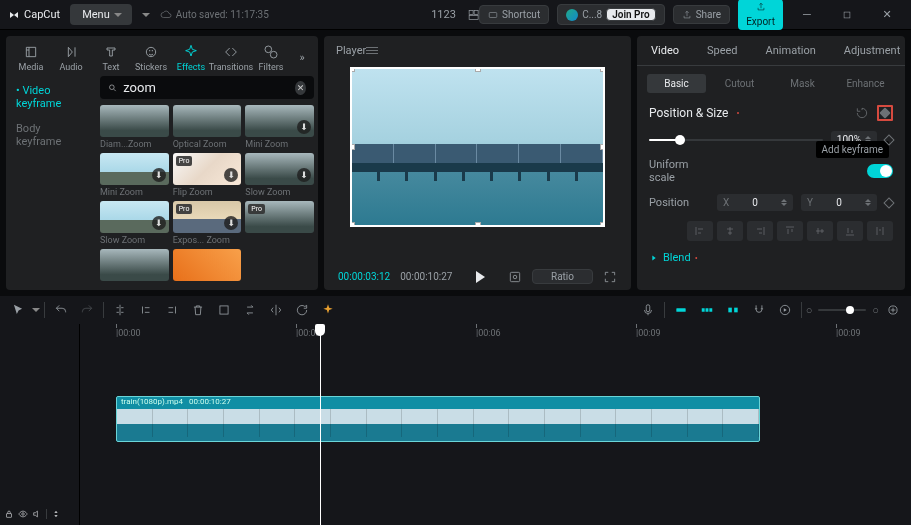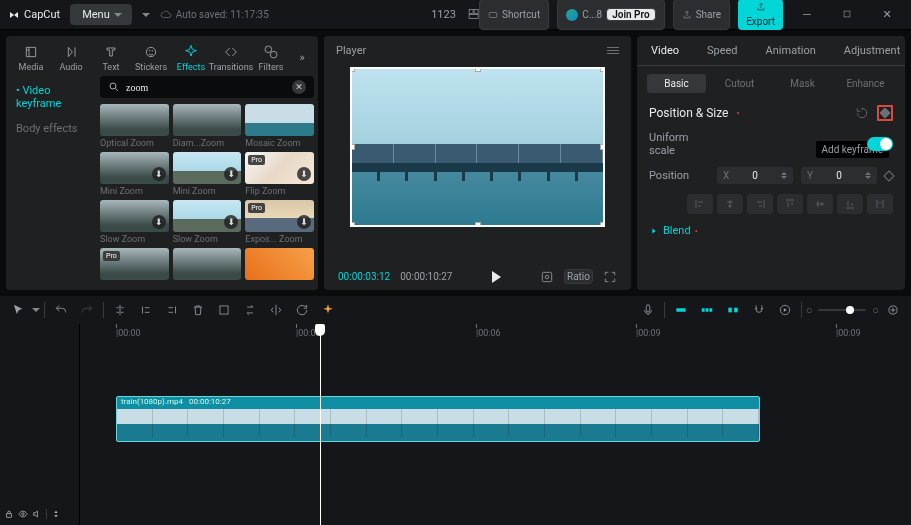--- a/index.html
+++ b/index.html
@@ -5,22 +5,22 @@
 :root { --bg:#0a0b0d; --bg1:#1f2022; --bg2:#2b2d30; --bg3:#35383b; --txt:#e8eaed; --txt2:#9aa0a6; --txt3:#6d7175; --cyan:#00d5d8; --border:#383b3e; --sky:#8fc8e6; --water:#1a7a91; --dark:#15161a; }
 * { box-sizing:border-box; margin:0; padding:0; font-family:-apple-system,Segoe UI,Roboto,Arial,sans-serif; user-select:none; }
 body { background:var(--bg); color:var(--txt); font-size:11px; width:911px; height:525px; overflow:hidden; display:flex; flex-direction:column; }
 
 .title-bar { height:30px; background:var(--dark); display:flex; align-items:center; padding:0 8px; gap:10px; border-bottom:1px solid #000; }
 .logo { display:flex; align-items:center; gap:4px; color:var(--txt); font-size:11px; }
 .logo svg { width:12px; height:12px; }
 .menu-btn { background:var(--bg3); padding:4px 10px 4px 12px; border-radius:4px; display:flex; align-items:center; gap:4px; color:var(--txt); font-size:11px; }
 .chev { width:0; height:0; border-left:4px solid transparent; border-right:4px solid transparent; border-top:4px solid #888; }
 .cloud { color:#6d7175; display:flex; align-items:center; gap:4px; font-size:10px; }
-.tcenter { position:absolute; left:50%; transform:translateX(-50%); color:var(--txt2); font-size:11px; display:flex; gap:12px; }
-.tright { margin-left:auto; display:flex; gap:8px; }
+.tcenter { position:absolute; left:50%; transform:translateX(-50%); color:var(--txt2); font-size:11px; display:flex; align-items:center; gap:12px; }
+.tright { margin-left:auto; display:flex; align-items:center; gap:8px; }
 .pill { background:var(--bg2); border:1px solid var(--border); border-radius:4px; padding:3px 8px; display:flex; align-items:center; gap:4px; font-size:10px; color:var(--txt2); }
 .join-pro { background:#e8eaed; color:#111; font-weight:600; }
 .export { background:var(--cyan); color:#022; font-weight:400; border:none;flex-direction:column; }
 .win-btn { width:32px; height:30px; display:flex; align-items:center; justify-content:center; color:var(--txt2); }
 
 .main { flex:0 0 260px; display:flex; gap:6px; padding:6px 6px 0; }
 .panel { background:var(--bg1); border-radius:4px; display:flex; flex-direction:column; overflow:hidden; }
 .left { width:312px; }
 .player { flex:1; }
 .right { width:268px; }
@@ -29,36 +29,36 @@
 .top-tabs .ttab { width:38px; display:flex; flex-direction:column; align-items:center; gap:2px; font-size:9px; padding:2px 0; cursor:pointer; }
 .top-tabs .ttab.active { color:var(--cyan); }
 .top-tabs .more { width:20px; display:flex; align-items:center; justify-content:center; height:30px; color:var(--txt2); }
 .ttab svg { width:16px; height:16px; }
 .sub-row { display:flex; align-items:flex-start; height:202px; }
 .sub-nav { width:90px; padding:4px 0; }
 .sub-nav div { padding:6px 10px; font-size:11px; color:var(--txt3); cursor:pointer; }
 .sub-nav .active { color:var(--cyan); }
 .gallery { flex:1; padding:2px 4px 6px; overflow:hidden; }
 .search { background:var(--bg); border-radius:4px; display:flex; align-items:center; padding:4px 8px; gap:6px; margin-bottom:6px; }
-.search input { background:transparent; border:none; outline:none; color:var(--txt); flex:1; font-size:10px;font-family:Liberation Serif, serif; }
+.search input { background:transparent; border:none; outline:none; color:var(--txt); flex:1; font-size:13px; }
 .clear-x { width:14px; height:14px; border-radius:50%; background:var(--bg3); display:flex; align-items:center; justify-content:center; font-size:9px; color:#ccc; }
 .grid { display:grid; grid-template-columns:repeat(3,1fr); gap:4px; }
 .thumb { position:relative; }
 .thumb .img { width:100%; height:32px; border-radius:3px; background:linear-gradient(#3a4a52,#1a2a32); position:relative; overflow:hidden; }
 .thumb .img.sky { background:linear-gradient(#c9dde6 60%,#2d7a8a 60%); }
 .thumb .img.forest1 { background:linear-gradient(#a8b8bc 0%,#3a4a48 80%); }
 .thumb .img.forest2 { background:linear-gradient(#c8e8f2,#aad8e8 60%,#5a6a5d 60%); }
 .thumb .img.city { background:linear-gradient(#d8c8a8,#e8d8b8 55%,#5a6a7d 55%); }
 .thumb .img.orange { background:linear-gradient(45deg,#e8701a,#f8a04a); }
 .thumb .img.swirl { background:linear-gradient(135deg,#f8f8f8,#e8d8c8,#f8e8d8); }
 .thumb .tlab { font-size:9px; color:var(--txt3); padding:2px 0 0; white-space:nowrap; overflow:hidden; text-overflow:ellipsis; }
 .dl { position:absolute; right:3px; bottom:3px; width:14px; height:14px; border-radius:50%; background:rgba(30,30,30,.8); display:flex; align-items:center; justify-content:center; color:#ddd; font-size:9px; }
 .pro { position:absolute; left:3px; top:3px; font-size:7px; background:rgba(50,50,50,.9); color:#fff; padding:1px 3px; border-radius:2px; }
 
-.player-head { display:flex; align-items:center; justify-content:space-between; padding:8px 12px; color:var(--txt2); font-size:11px; }
+.player-head { display:flex; align-items:center; padding:8px 12px; color:var(--txt2); font-size:11px; }
 .player-head .menu-lines { display:flex; flex-direction:column; gap:2px; }
 .player-head .menu-lines span { width:12px; height:1px; background:var(--txt3); }
 .video-area { flex:1; display:flex; align-items:flex-start; justify-content:center; padding:2px 26px; }
 .video-frame { width:100%; height:160px; border:2px solid #fff; position:relative; background:linear-gradient(#bfe2ef 0%, #a6d2e0 45%, #93c6d6 55%, #4e8ea2 55%, #2d7a91 100%); overflow:hidden; }
 .train-row { position:absolute; left:0; right:0; top:48%; height:12%; display:flex; }
 .train-car { flex:1; background:#3a5a72; border-right:1px solid #6a8aa2; }
 .bridge { position:absolute; left:0; right:0; top:60%; height:6%; background:#1a3a4a; display:flex; justify-content:space-evenly; }
 .pillar { width:3px; height:200%; background:#1a3a4a; }
 .handle { position:absolute; width:6px; height:6px; background:#fff; border:1px solid #aaa; }
 .p-ctrls { display:flex; align-items:center; padding:6px 14px 6px; gap:10px; color:var(--txt2); font-size:10px; }
@@ -236,43 +236,39 @@
             <circle cx="8" cy="8" r="5"></circle>
             <circle cx="16" cy="16" r="5"></circle>
           </svg>
           <span>Filters</span>
         </div>
         <div class="more">»</div>
       </div>
     <div class="sub-row">
       <div class="sub-nav" id="sub-nav">
           <div class="active">• Video keyframe</div>
-          <div class="">Body effects</div>
+          <div class="">Body keyframe</div>
         </div>
       <div class="gallery">
         <div class="search">
           <svg viewBox="0 0 24 24" width="12" height="12">
               <circle cx="10" cy="10" r="6"></circle>
               <path d="M20 20l-5-5"></path>
             </svg>
           <input value="zoom" style="">
           <div class="clear-x">✕</div>
         </div>
         <div class="grid" id="thumb-grid">
             <div class="thumb">
               <div class="img forest1"></div>
+              <div class="tlab">Diam...Zoom</div>
+            </div>
+            <div class="thumb">
+              <div class="img forest1"></div>
               <div class="tlab">Optical Zoom</div>
-            </div>
-            <div class="thumb">
-              <div class="img forest1"></div>
-              <div class="tlab">Diam...Zoom</div>
-            </div>
-            <div class="thumb">
-              <div class="img sky"></div>
-              <div class="tlab">Mosaic Zoom</div>
             </div>
             <div class="thumb">
               <div class="img forest1">
                 <span class="dl">⬇</span>
               </div>
               <div class="tlab">Mini Zoom</div>
             </div>
             <div class="thumb">
               <div class="img forest2">
                 <span class="dl">⬇</span>
@@ -363,21 +359,21 @@
     <div class="p-ctrls">
       <span style="color:var(--cyan)">00:00:03:12</span>
       <span>00:00:10:27</span>
       <div class="spacer"></div>
       <div class="play-btn"></div>
       <div class="spacer"></div>
       <svg viewBox="0 0 24 24">
           <rect x="4" y="4" width="16" height="16" rx="2"></rect>
           <circle cx="12" cy="12" r="3"></circle>
         </svg>
-      <span class="pill" style="padding:1px 2px">Ratio</span>
+      <span class="pill" style="padding:1px 18px">Ratio</span>
       <svg viewBox="0 0 24 24">
           <path d="M4 9V4h5M20 9V4h-5M4 15v5h5M20 15v5h-5"></path>
         </svg>
     </div>
   </div>
 
   <div class="panel right">
     <div class="rtabs" id="rtabs">
         <div class="active">Video</div>
         <div class="">Speed</div>
@@ -395,20 +391,34 @@
         <span style="font-size:12px;color:var(--txt)">Position &amp; Size</span>
         <span style="color:#d64a3f;font-size:9px">•</span>
         <span class="full"></span>
         <svg viewBox="0 0 24 24" width="14" height="14" style="color:var(--txt3)">
             <path d="M4 12a8 8 0 108-8v3M4 4v5h5"></path>
           </svg>
         <div class="diamond red">
             <span></span>
           </div>
         <div class="tooltip">Add keyframe</div>
+      </div>
+      <div class="row">
+        <div class="slider">
+            <div class="fill" style="width:18%"></div>
+            <div class="knob" style="left:18%"></div>
+          </div>
+        <div class="num-box">
+            <span>100%</span>
+            <div class="spin">
+              <span class="up"></span>
+              <span class="dn"></span>
+            </div>
+          </div>
+        <div class="diamond"></div>
       </div>
       <div class="row">
         <span class="lab">Uniform scale</span>
         <span class="full"></span>
         <div class="toggle">
             <span></span>
           </div>
       </div>
       <div class="row">
         <span class="lab">Position</span>

